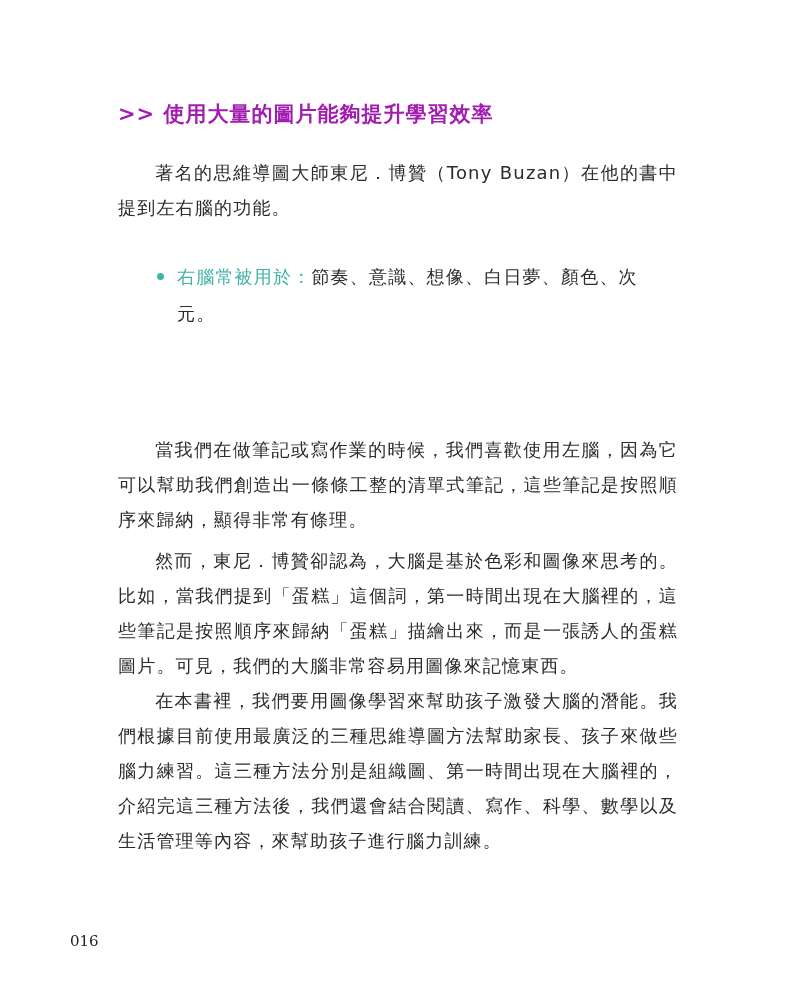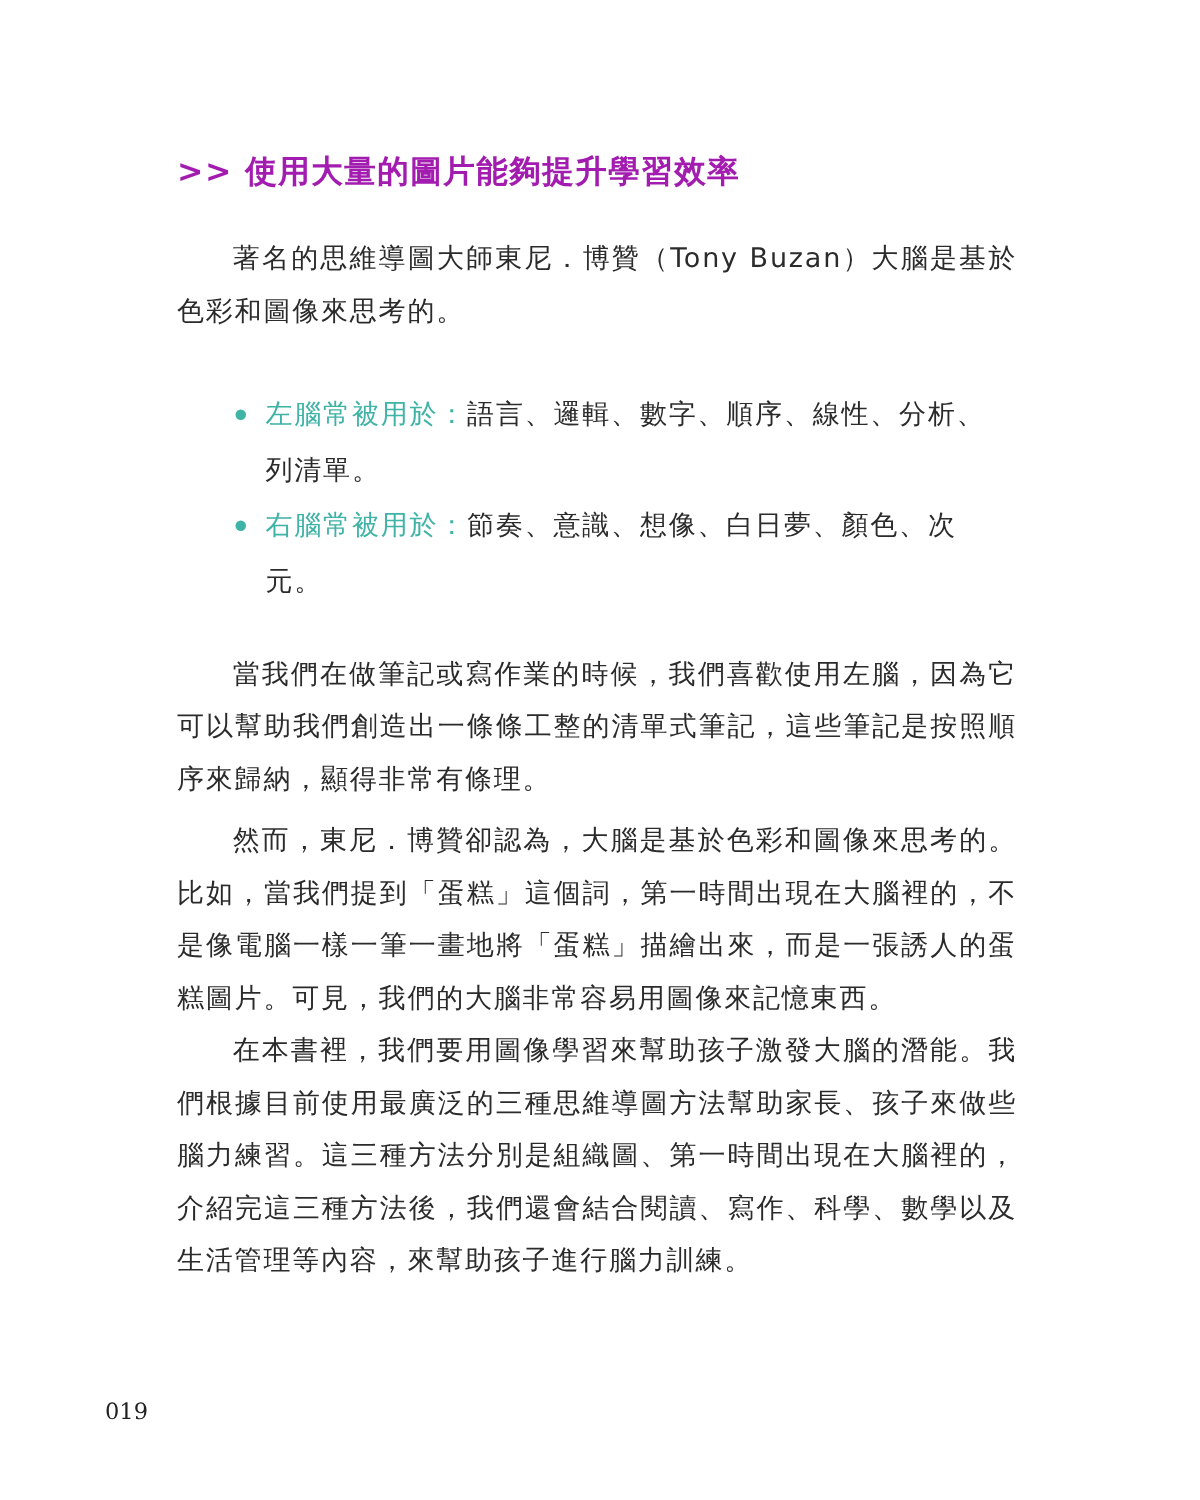--- a/index.html
+++ b/index.html
@@ -35,32 +35,28 @@
   .page-number {
     position: absolute; left: 70px; top: 932px;
     font-family: "DejaVu Serif", serif; font-size: 15px; color: #222;
   }
 </style>
 </head>
 <body>
 
 <div class="heading">&gt;&gt; 使用大量的圖片能夠提升學習效率</div>
 
-<p class="para" style="top:155px"><span class="indent"></span><span>著名的思維導圖大師東尼．博贊（Tony Buzan）大腦是基於色彩和圖像來思考的。</span></p>
+<p class="para" style="top:155px"><span class="indent"></span><span>著名的思維導圖大師東尼．博贊（Tony Buzan）在他的書中提到左右腦的功能。</span></p>
 
 <ul class="bullets">
-  <li>
-    <span class="bullet-dot"></span>
-    <span class="accent">左腦常被用於：</span><span>語言、邏輯、數字、順序、線性、分析、列清單。</span>
-  </li>
   <li>
     <span class="bullet-dot"></span>
     <span class="accent">右腦常被用於：</span><span>節奏、意識、想像、白日夢、顏色、次元。</span>
   </li>
 </ul>
 
 <p class="para" style="top:432px"><span class="indent"></span><span>當我們在做筆記或寫作業的時候，我們喜歡使用左腦，因為它可以幫助我們創造出一條條工整的清單式筆記，這些筆記是按照順序來歸納，顯得非常有條理。</span></p>
 
-<p class="para" style="top:543px"><span class="indent"></span><span>然而，東尼．博贊卻認為，大腦是基於色彩和圖像來思考的。比如，當我們提到「蛋糕」這個詞，第一時間出現在大腦裡的，不是像電腦一樣一筆一畫地將「蛋糕」描繪出來，而是一張誘人的蛋糕圖片。可見，我們的大腦非常容易用圖像來記憶東西。</span></p>
+<p class="para" style="top:543px"><span class="indent"></span><span>然而，東尼．博贊卻認為，大腦是基於色彩和圖像來思考的。比如，當我們提到「蛋糕」這個詞，第一時間出現在大腦裡的，這些筆記是按照順序來歸納「蛋糕」描繪出來，而是一張誘人的蛋糕圖片。可見，我們的大腦非常容易用圖像來記憶東西。</span></p>
 
 <p class="para" style="top:683px"><span class="indent"></span><span>在本書裡，我們要用圖像學習來幫助孩子激發大腦的潛能。我們根據目前使用最廣泛的三種思維導圖方法幫助家長、孩子來做些腦力練習。這三種方法分別是組織圖、第一時間出現在大腦裡的，介紹完這三種方法後，我們還會結合閱讀、寫作、科學、數學以及生活管理等內容，來幫助孩子進行腦力訓練。</span></p>
 
-<div class="page-number">019</div>
+<div class="page-number">016</div>
 
 </body></html>

